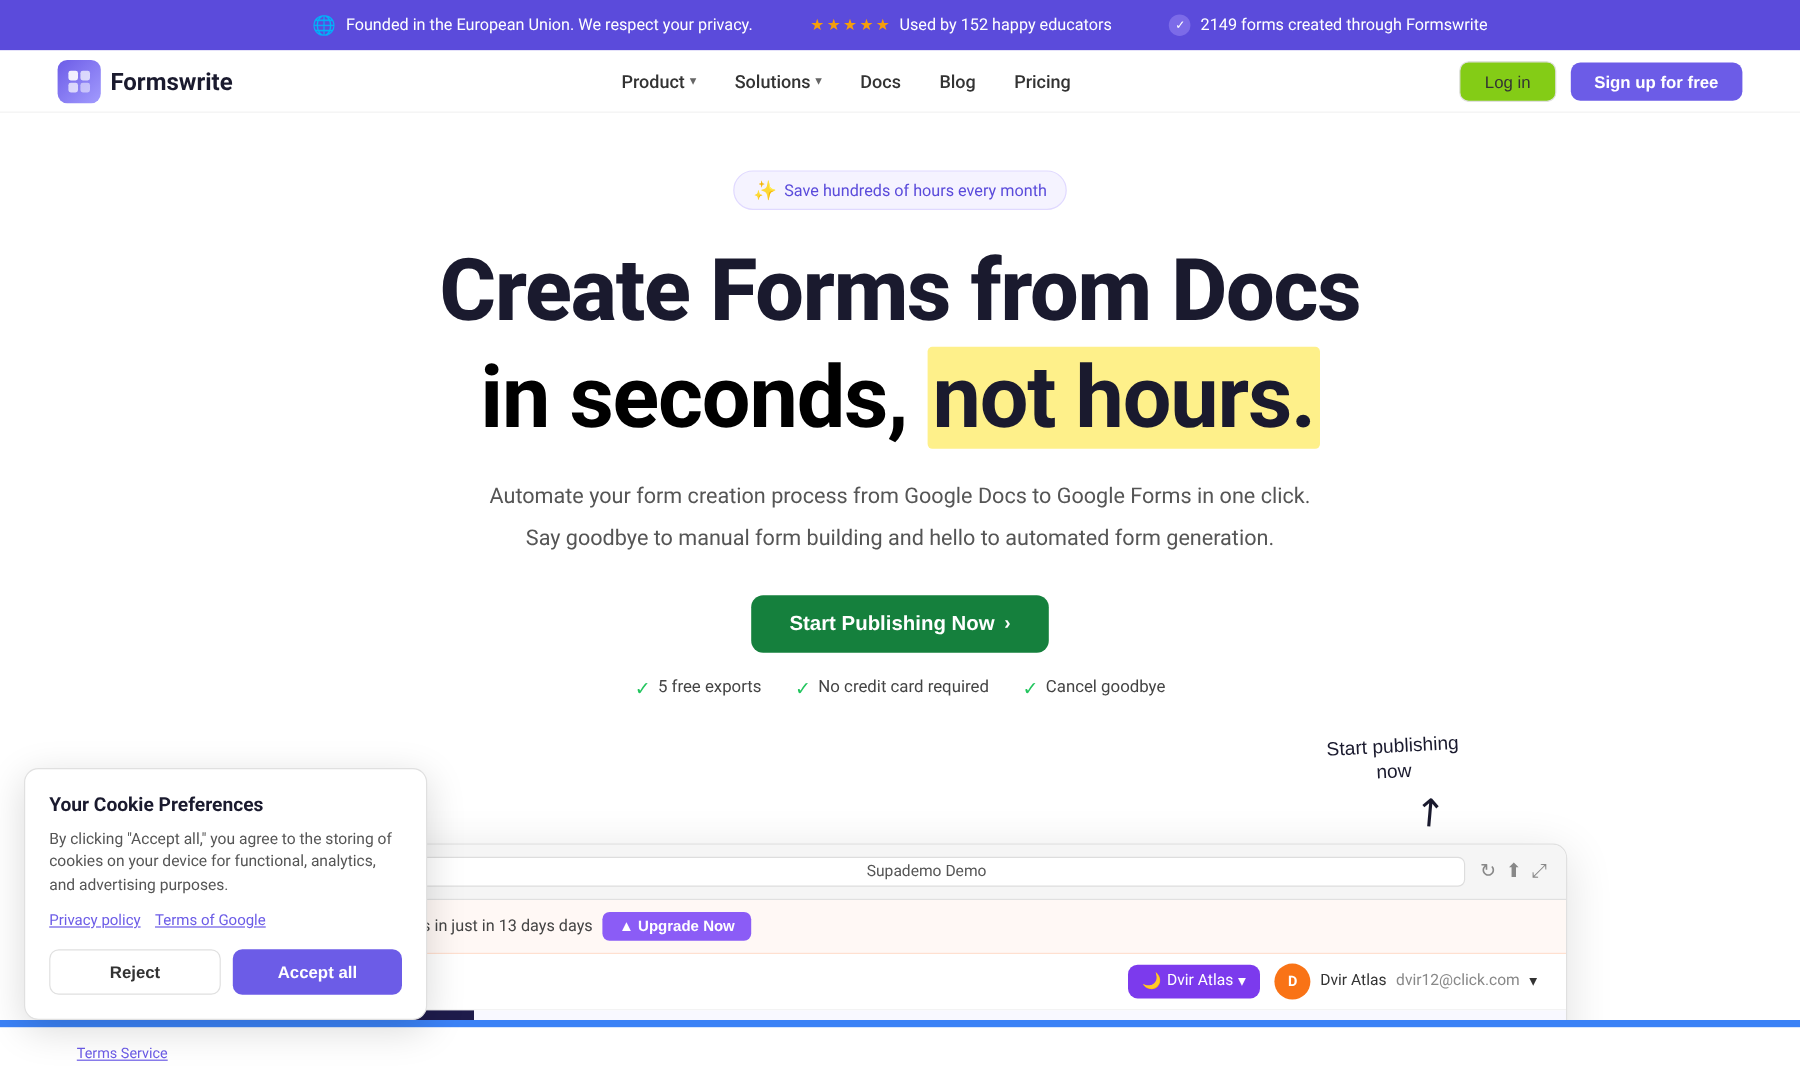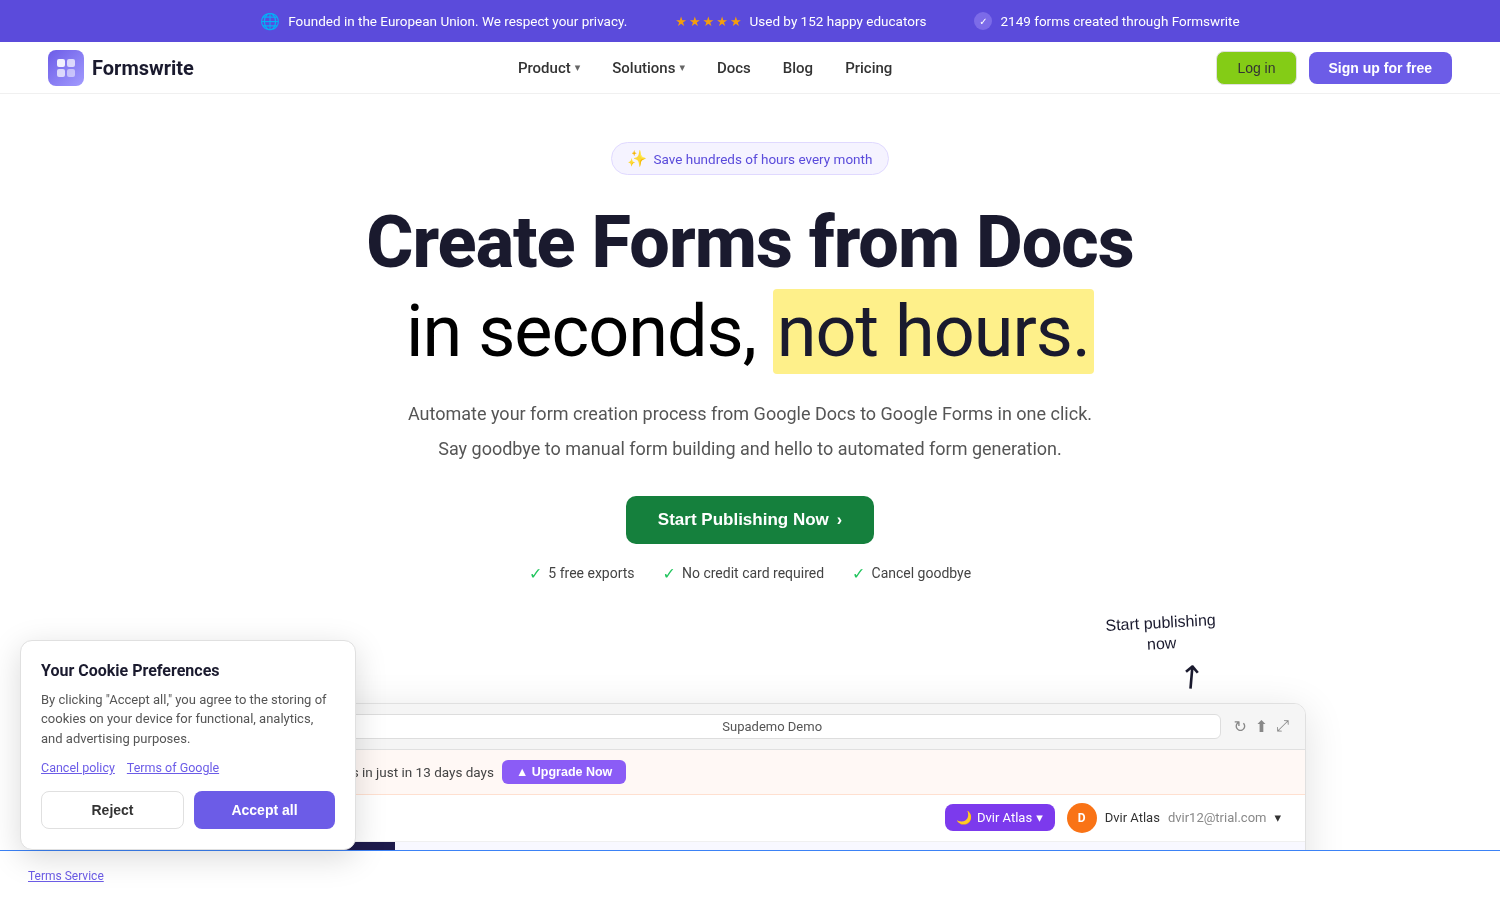--- a/index.html
+++ b/index.html
@@ -64,21 +64,21 @@
     .hero-title {
       font-size: 72px;
       font-weight: 800;
       color: #1a1a2e;
       line-height: 1.12;
       margin-bottom: 8px;
       letter-spacing: -1px;
     }
     .hero-title-line2 {
       font-size: 72px;
-      font-weight: 400;
+      font-weight: 700;
       line-height: 1.12;
       margin-bottom: 28px;
       letter-spacing: -1px;
     }
     .highlight {
       background: #fef08a;
       padding: 0 4px;
       border-radius: 4px;
       color: #1a1a2e;
     }
@@ -334,24 +334,24 @@
     }
 
     
     .footer-partial {
       position: absolute;
       bottom: 0;
       left: 0;
       right: 0;
       height: 50px;
       background: #fff;
-      border-top: 1px solid #3b82f6;
-      display: flex;
-      align-items: center;
-      padding: 0 28px;
+      border-top: 6px solid #3b82f6;
+      display: flex;
+      align-items: center;
+      padding: 0 64px;
       font-size: 12px;
       color: #888;
       gap: 20px;
     }
   </style>
 </head>
 <body>
 
 <div class="top-banner">
   <div class="banner-item">
@@ -474,21 +474,21 @@
 
     <div class="app-header">
       <div class="user-badge">
         <span>🌙</span>
         <span>Dvir Atlas</span>
         <span>▾</span>
       </div>
       <div class="user-info">
         <div class="avatar">D</div>
         <span>Dvir Atlas</span>
-        <span style="color:#888;">dvir12@trial.com</span>
+        <span style="color:#888;">dvir12@click.com</span>
         <span>▾</span>
       </div>
     </div>
 
     <div class="app-body">
       <div class="sidebar">
         <div class="sidebar-item active">
           <span class="sidebar-icon">⊕</span>
           <span>Dashboard</span>
         </div>
@@ -499,21 +499,21 @@
 
       </div>
     </div>
   </div>
 </div>
 
 <div class="cookie-banner">
   <div class="cookie-title">Your Cookie Preferences</div>
   <div class="cookie-body">By clicking "Accept all," you agree to the storing of cookies on your device for functional, analytics, and advertising purposes.</div>
   <div class="cookie-links">
-    <a class="cookie-link">Cancel policy</a>
+    <a class="cookie-link">Privacy policy</a>
     <a class="cookie-link">Terms of Google</a>
   </div>
   <div class="cookie-btns">
     <button class="btn-reject">Reject</button>
     <button class="btn-accept">Accept all</button>
   </div>
 </div>
 
 <div class="footer-partial">
   <span style="cursor:pointer; color:#6c5ce7; text-decoration:underline;">Terms Service</span>

